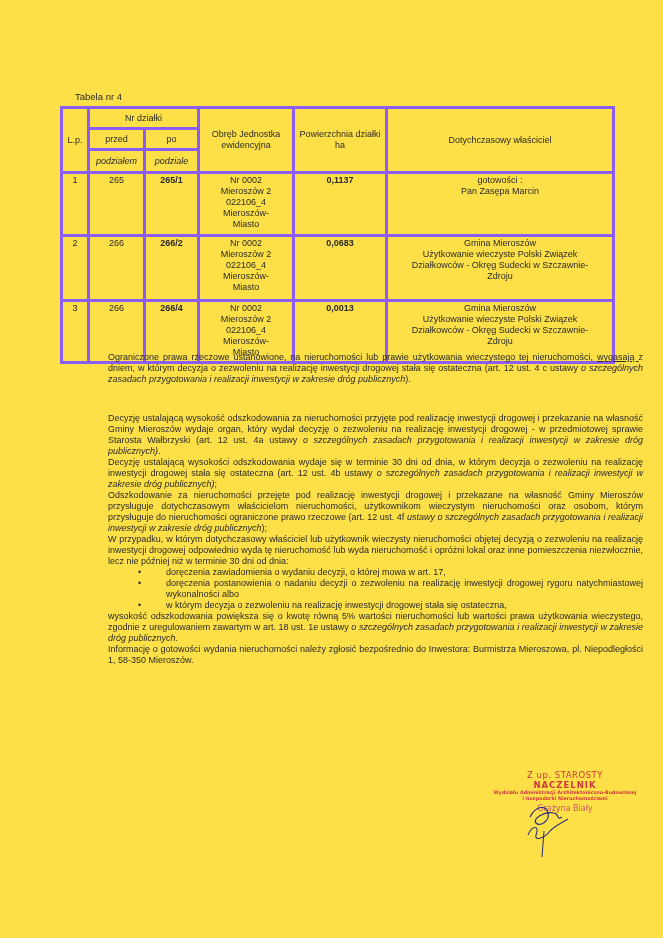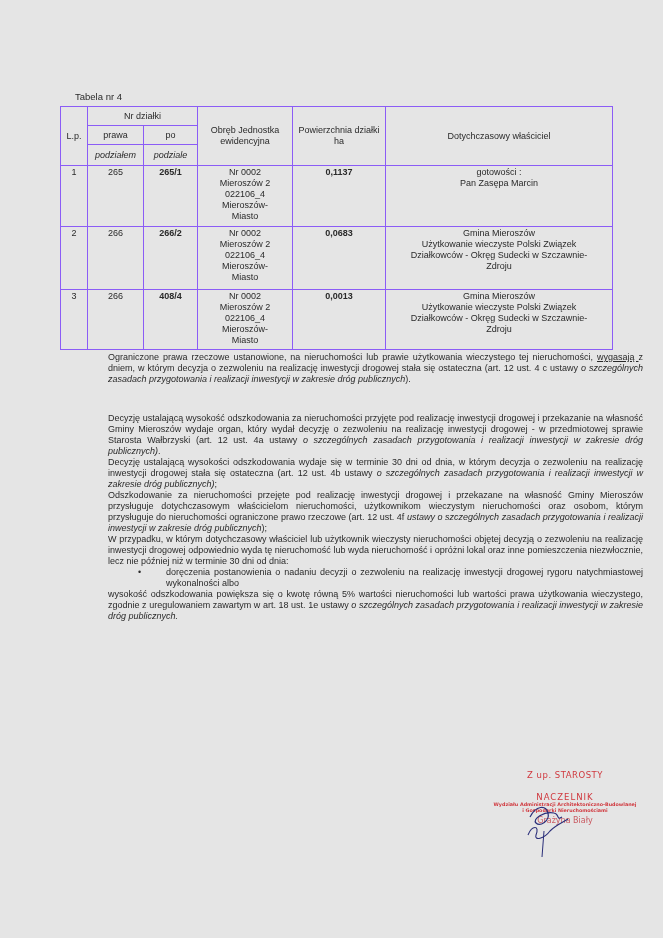--- a/index.html
+++ b/index.html
@@ -1,27 +1,27 @@
 <!DOCTYPE html>
 <html><head>
 <meta charset="utf-8">
 <style>
   html, body { margin: 0; padding: 0; background: #ffffff; }
   body {
     width: 663px; height: 938px; position: relative; overflow: hidden;
     font-family: "Liberation Sans", sans-serif; color: #2a2a2a;
   }
-  .page { position: absolute; left: 0; top: 0; width: 663px; height: 938px; background: #e5e5e5; }
+  .page { position: absolute; left: 0; top: 0; width: 663px; height: 938px; background: #fde047; }
   .table-caption { position: absolute; left: 75px; top: 91px; font-size: 9.5px; }
   table.plots {
     position: absolute; left: 60px; top: 106px; width: 552px;
     border-collapse: collapse; font-size: 9px; table-layout: fixed;
   }
   table.plots td, table.plots th {
-    border: 1px solid #8b5cf6; text-align: center; vertical-align: top;
+    border: 3px solid #8b5cf6; text-align: center; vertical-align: top;
     padding: 1px 2px; font-weight: normal; line-height: 11px;
   }
   table.plots th { vertical-align: middle; }
   table.plots td.bold { font-weight: bold; }
   table.plots tr.h1 th { height: 16px; }
   table.plots tr.h2 th { height: 16px; }
   table.plots tr.h3 th { height: 18px; font-style: italic; }
   table.plots tr.r1 td { height: 58px; }
   table.plots tr.r2 td { height: 60px; }
   table.plots tr.r3 td { height: 57px; }
@@ -34,21 +34,21 @@
   .body-text i { font-style: italic; }
   .body-text u { text-decoration: underline; }
   ul.bullets { margin: 0; padding-left: 58px; list-style: none; }
   ul.bullets li { position: relative; padding-left: 0; }
   ul.bullets li::before { content: "•"; position: absolute; left: -28px; }
   .stamp {
     position: absolute; left: 490px; top: 770px; width: 150px; color: #d0383e;
     text-align: center; font-family: "DejaVu Sans", sans-serif;
   }
   .stamp .l1 { font-size: 8.5px; letter-spacing: 0.5px; }
-  .stamp .l2 { font-size: 8.5px; letter-spacing: 1px; font-weight: normal; margin-top: 12px; }
+  .stamp .l2 { font-size: 8.5px; letter-spacing: 1px; font-weight: bold; }
   .stamp .l3 { font-size: 4.8px; font-weight: bold; line-height: 6px; }
   .stamp .l4 { font-size: 4.8px; font-weight: bold; line-height: 6px; }
   .stamp .l5 { font-size: 8px; margin-top: 2px; color: #c95a62; }
   .signature { position: absolute; left: 510px; top: 795px; }
 </style>
 </head>
 <body>
 
 <div class="page">
 
@@ -65,21 +65,21 @@
     </colgroup>
     <tbody>
         <tr class="h1">
       <th rowspan="3">L.p.</th>
       <th colspan="2">Nr działki</th>
       <th rowspan="3">Obręb Jednostka ewidencyjna</th>
       <th rowspan="3">Powierzchnia działki ha</th>
       <th rowspan="3">Dotychczasowy właściciel</th>
     </tr>
     <tr class="h2">
-      <th>prawa</th>
+      <th>przed</th>
       <th>po</th>
     </tr>
     <tr class="h3">
       <th>podziałem</th>
       <th>podziale</th>
     </tr>
 
     <tr class="r1">
       <td>1</td>
       <td>265</td>
@@ -114,21 +114,21 @@
         <div>Gmina  Mieroszów</div>
         <div>Użytkowanie wieczyste Polski Związek</div>
         <div>Działkowców - Okręg Sudecki w Szczawnie-</div>
         <div>Zdroju</div>
       </td>
     </tr>
 
     <tr class="r3">
       <td>3</td>
       <td>266</td>
-      <td class="bold">408/4</td>
+      <td class="bold">266/4</td>
       <td>
         <div>Nr 0002</div>
         <div>Mieroszów 2</div>
         <div>022106_4</div>
         <div>Mieroszów-</div>
         <div>Miasto</div>
       </td>
       <td class="bold">0,0013</td>
       <td>
         <div>Gmina  Mieroszów</div>
@@ -151,25 +151,28 @@
       <span>Decyzję ustalającą wysokość odszkodowania za nieruchomości przyjęte pod realizację inwestycji drogowej i przekazanie na własność Gminy Mieroszów wydaje organ, który wydał decyzję o zezwoleniu na realizację inwestycji drogowej - w przedmiotowej sprawie Starosta Wałbrzyski (art. 12 ust. 4a ustawy </span><i>o szczególnych zasadach przygotowania i realizacji inwestycji w zakresie dróg publicznych)</i><span>.</span>
     </p>
     <p>
       <span>Decyzję ustalającą wysokości odszkodowania wydaje się w terminie 30 dni od dnia, w którym decyzja o zezwoleniu na realizację inwestycji drogowej stała się ostateczna (art. 12 ust. 4b ustawy </span><i>o szczególnych zasadach przygotowania i realizacji inwestycji w zakresie dróg publicznych)</i><span>;</span>
     </p>
     <p>
       <span>Odszkodowanie za nieruchomości przejęte pod realizację inwestycji drogowej i przekazane na własność Gminy Mieroszów przysługuje dotychczasowym właścicielom nieruchomości, użytkownikom wieczystym nieruchomości oraz osobom, którym przysługuje do nieruchomości ograniczone prawo rzeczowe (art. 12 ust. 4f </span><i>ustawy o szczególnych zasadach przygotowania   i realizacji inwestycji w zakresie dróg publicznych</i><span>);</span>
     </p>
     <p>W przypadku, w którym dotychczasowy właściciel lub użytkownik wieczysty nieruchomości objętej decyzją o zezwoleniu na realizację inwestycji drogowej odpowiednio wyda tę nieruchomość lub wyda nieruchomość i opróżni lokal oraz inne pomieszczenia niezwłocznie, lecz nie później niż w terminie 30 dni od dnia:</p>
     <ul class="bullets">
+      <li>doręczenia zawiadomienia o wydaniu decyzji, o której mowa w art. 17,</li>
       <li>doręczenia postanowienia o nadaniu decyzji o zezwoleniu na realizację inwestycji drogowej rygoru natychmiastowej wykonalności albo</li>
+      <li>w którym decyzja o zezwoleniu na realizację inwestycji drogowej stała się ostateczna,</li>
     </ul>
     <p>
       <span>wysokość odszkodowania powiększa się o kwotę równą 5% wartości nieruchomości lub wartości prawa użytkowania wieczystego, zgodnie z uregulowaniem zawartym w art. 18 ust. 1e ustawy </span><i>o szczególnych zasadach przygotowania i realizacji inwestycji w zakresie dróg publicznych.</i>
     </p>
+    <p>Informację o gotowości wydania nieruchomości należy zgłosić bezpośrednio do Inwestora: Burmistrza Mieroszowa, pl. Niepodległości 1, 58-350  Mieroszów.</p>
   </div>
 
 
   <div class="stamp">
     <div class="l1">Z up. STAROSTY</div>
     <div class="l2">NACZELNIK</div>
     <div class="l3">Wydziału Administracji Architektoniczno-Budowlanej</div>
     <div class="l4">i Gospodarki Nieruchomościami</div>
     <div class="l5">Grażyna Biały</div>
   </div>

